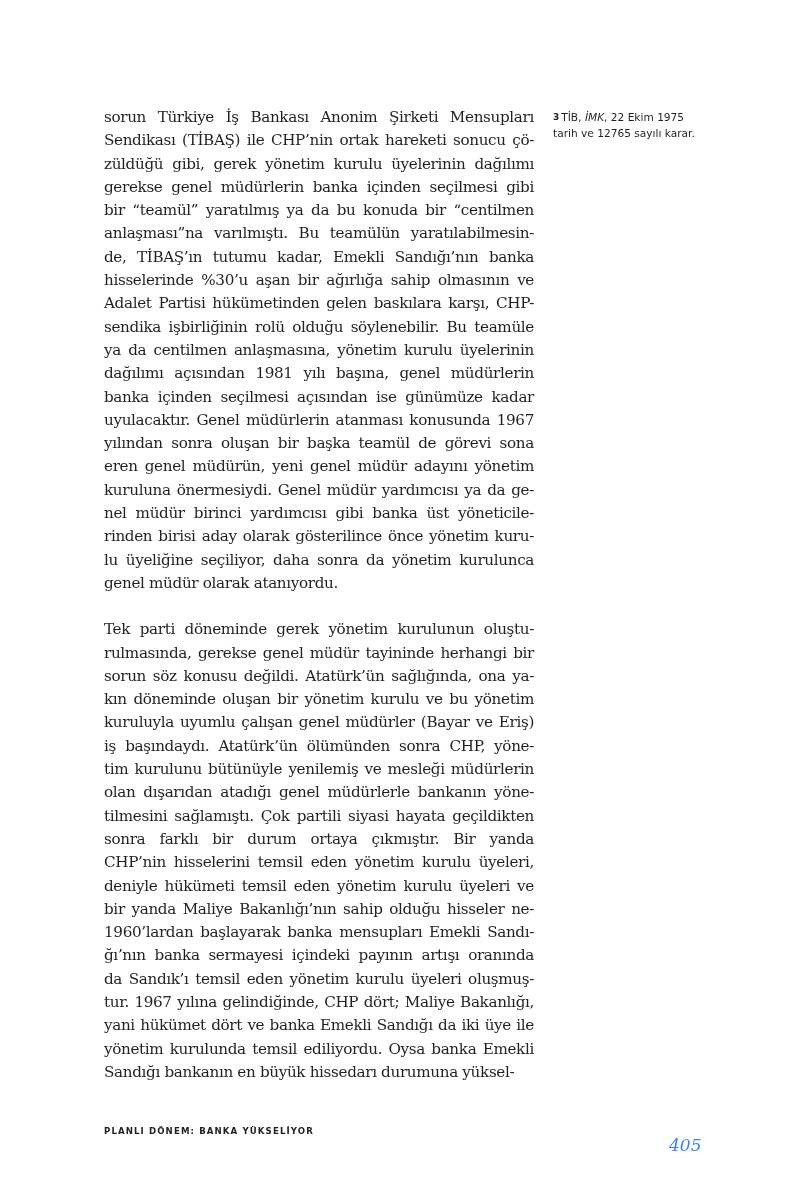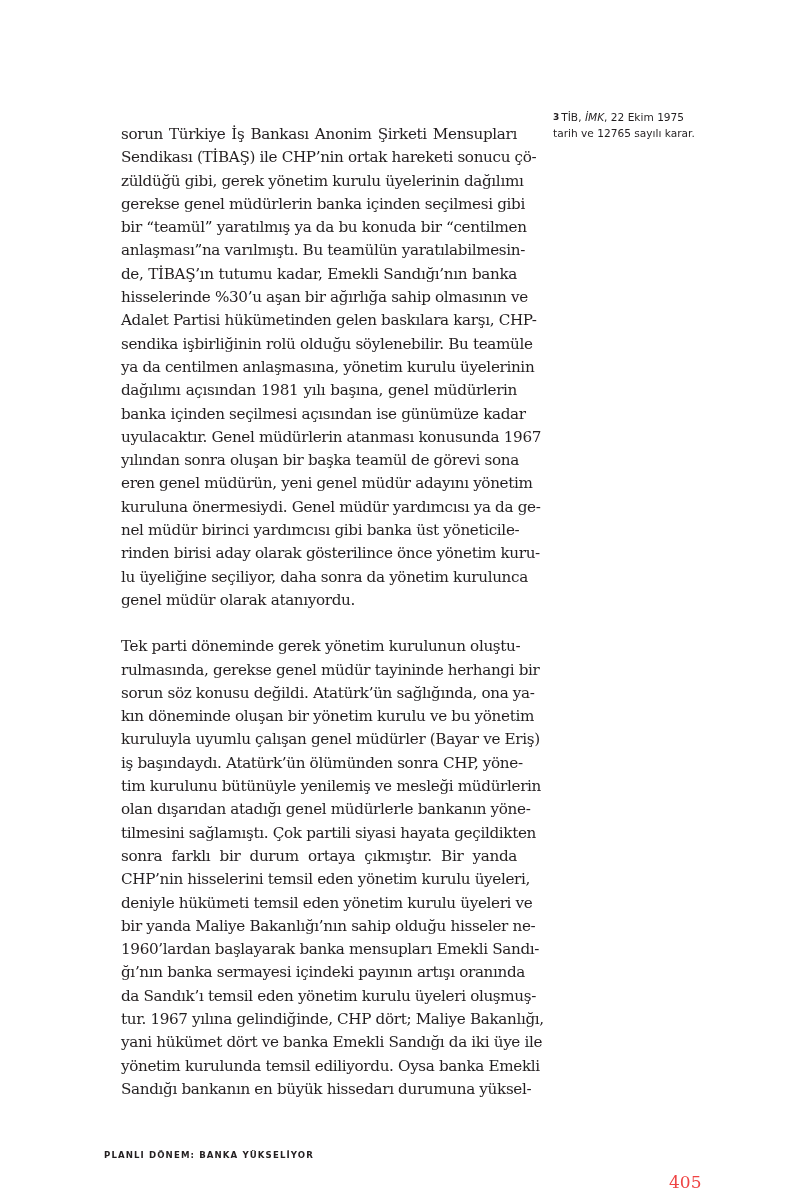--- a/index.html
+++ b/index.html
@@ -5,39 +5,39 @@
   html, body { margin: 0; padding: 0; }
   body {
     width: 799px; height: 1200px; background: #ffffff; position: relative;
     overflow: hidden; color: #231f20;
   }
   .main-text {
     position: absolute; left: 104px; top: 106px; width: 430px;
     font-family: "DejaVu Serif", serif; font-size: 15.2px; line-height: 23.3px;
     text-align: justify; letter-spacing: -0.35px;
   }
-  .para { margin: 17px; }
+  .para { margin: 0; }
   .para + .para { margin-top: 23px; }
   .line { display: block; text-align: justify; text-align-last: justify; white-space: nowrap; }
   .line.last { text-align-last: left; }
   .sidenote {
     position: absolute; left: 553px; top: 110px; width: 160px;
     font-family: "DejaVu Sans", sans-serif; font-size: 10.6px; line-height: 15.5px;
     color: #231f20;
   }
   .sidenote .num { font-weight: bold; font-size: 9px; vertical-align: 1px; margin-right: 2px; }
   .sidenote .ital { font-style: italic; }
   .running-head {
     position: absolute; left: 104px; top: 1126px;
     font-family: "DejaVu Sans", sans-serif; font-weight: bold; font-size: 8.6px;
-    letter-spacing: 1.1px; color: #231f20; margin-top: 24px;
+    letter-spacing: 1.1px; color: #231f20;
   }
   .page-number {
-    position: absolute; left: 669px; top: 1172px;
-    font-family: "DejaVu Serif", serif; font-size: 17px; color: #ef4444;
+    position: absolute; left: 669px; top: 1135px;
+    font-family: "DejaVu Serif", serif; font-style: italic; font-size: 17px; color: #3b82f6;
   }
 </style>
 </head>
 <body>
 
 <div class="main-text">
   <div class="para" id="para-0">
       <span class="line">sorun Türkiye İş Bankası Anonim Şirketi Mensupları</span>
       <span class="line">Sendikası (TİBAŞ) ile CHP’nin ortak hareketi sonucu çö-</span>
       <span class="line">züldüğü gibi, gerek yönetim kurulu üyelerinin dağılımı</span>

